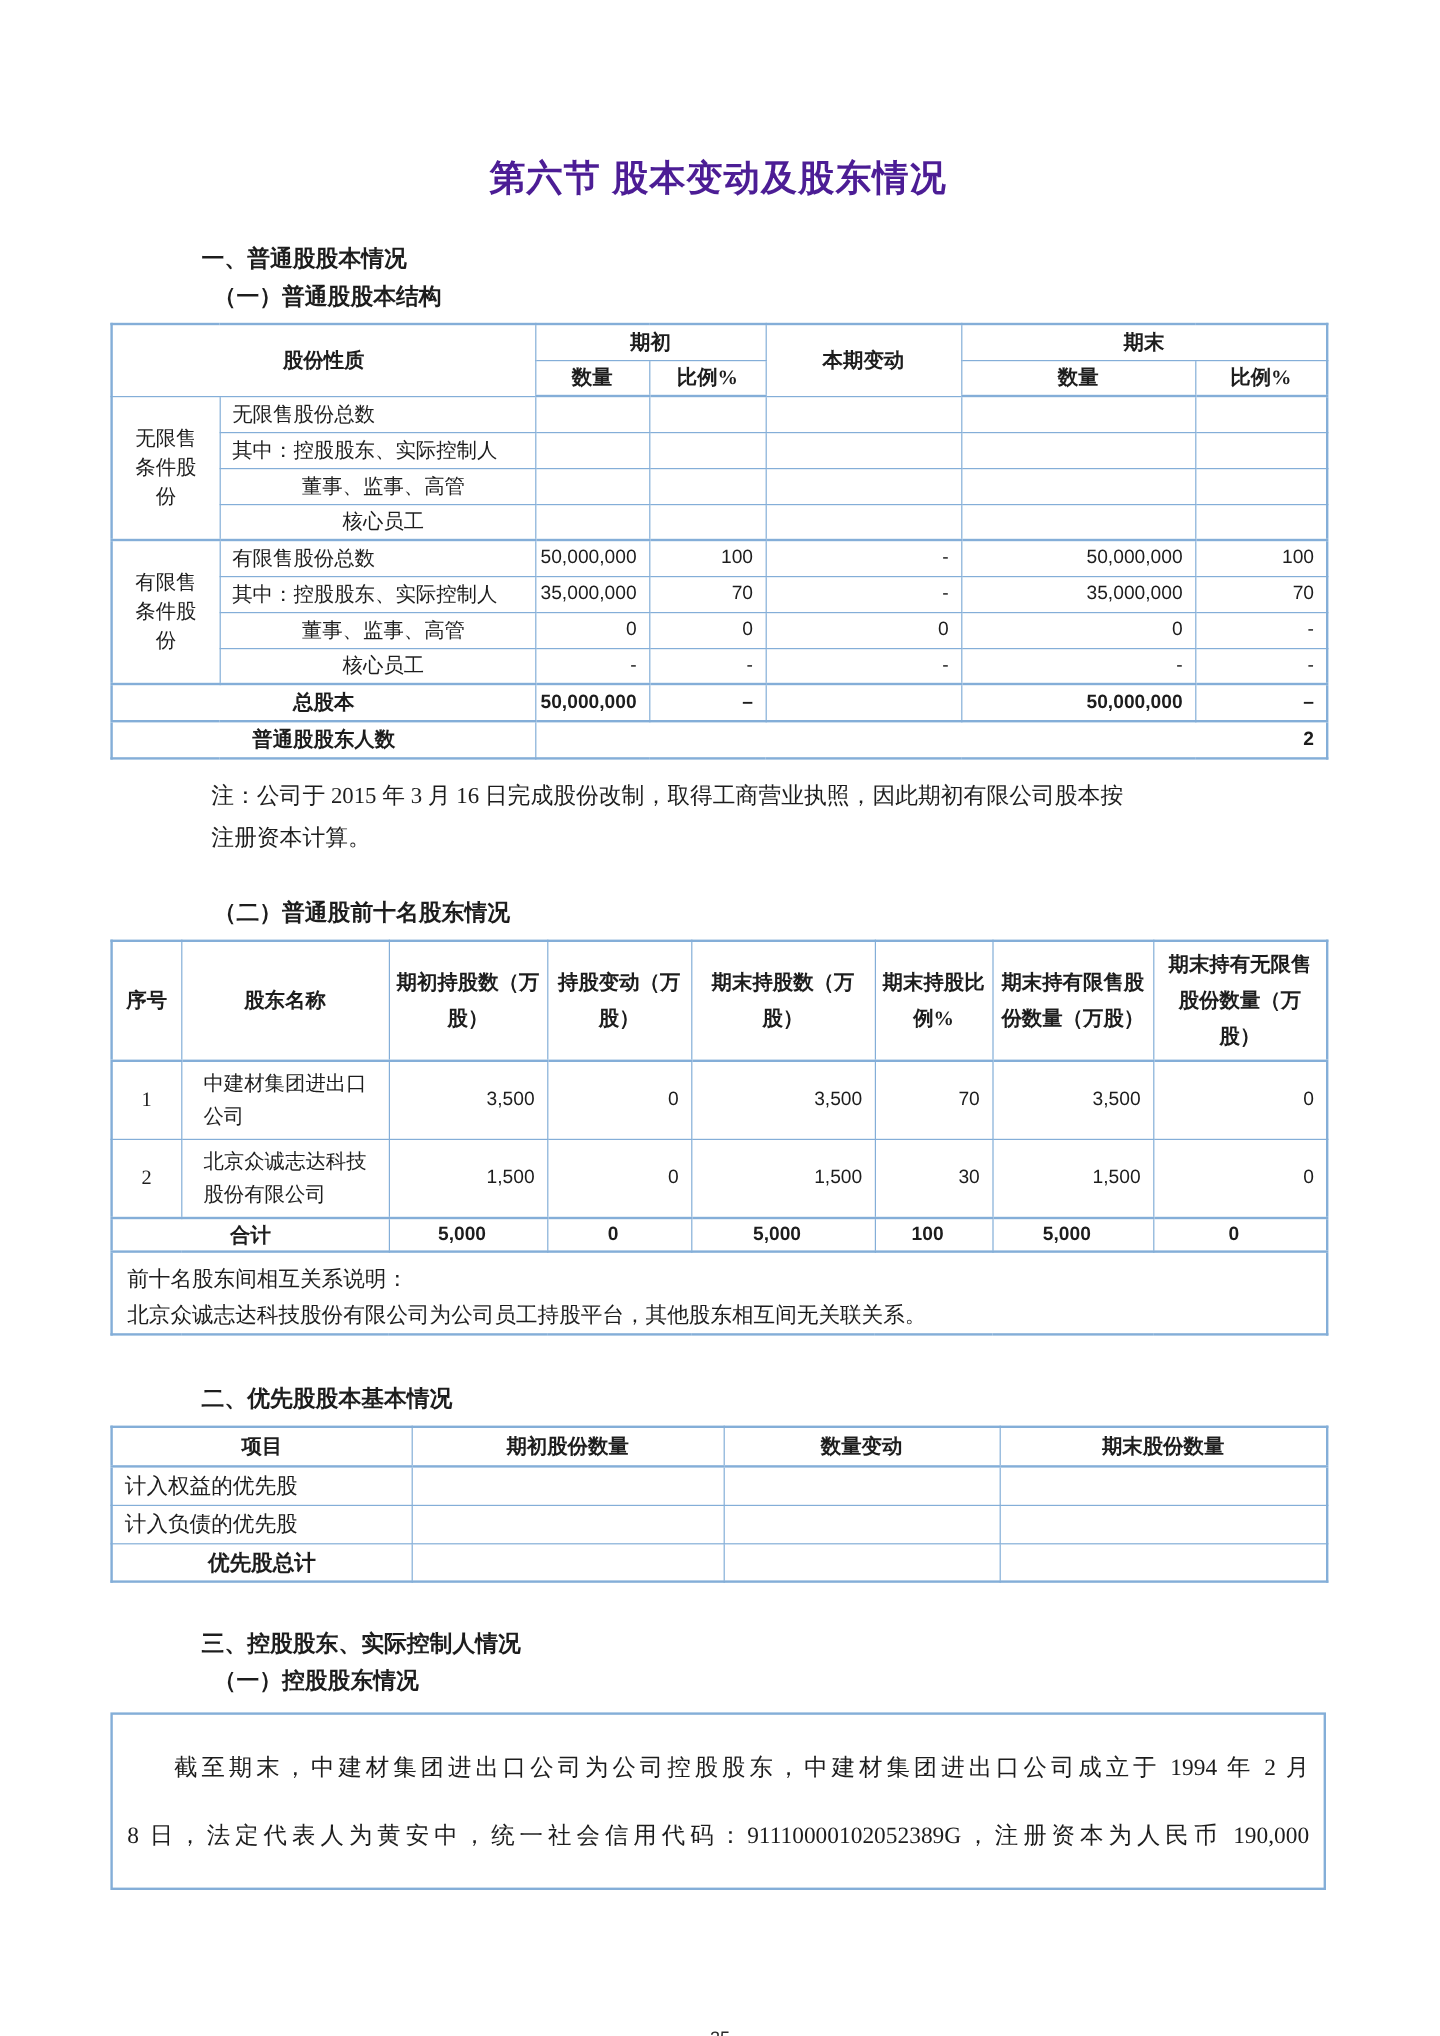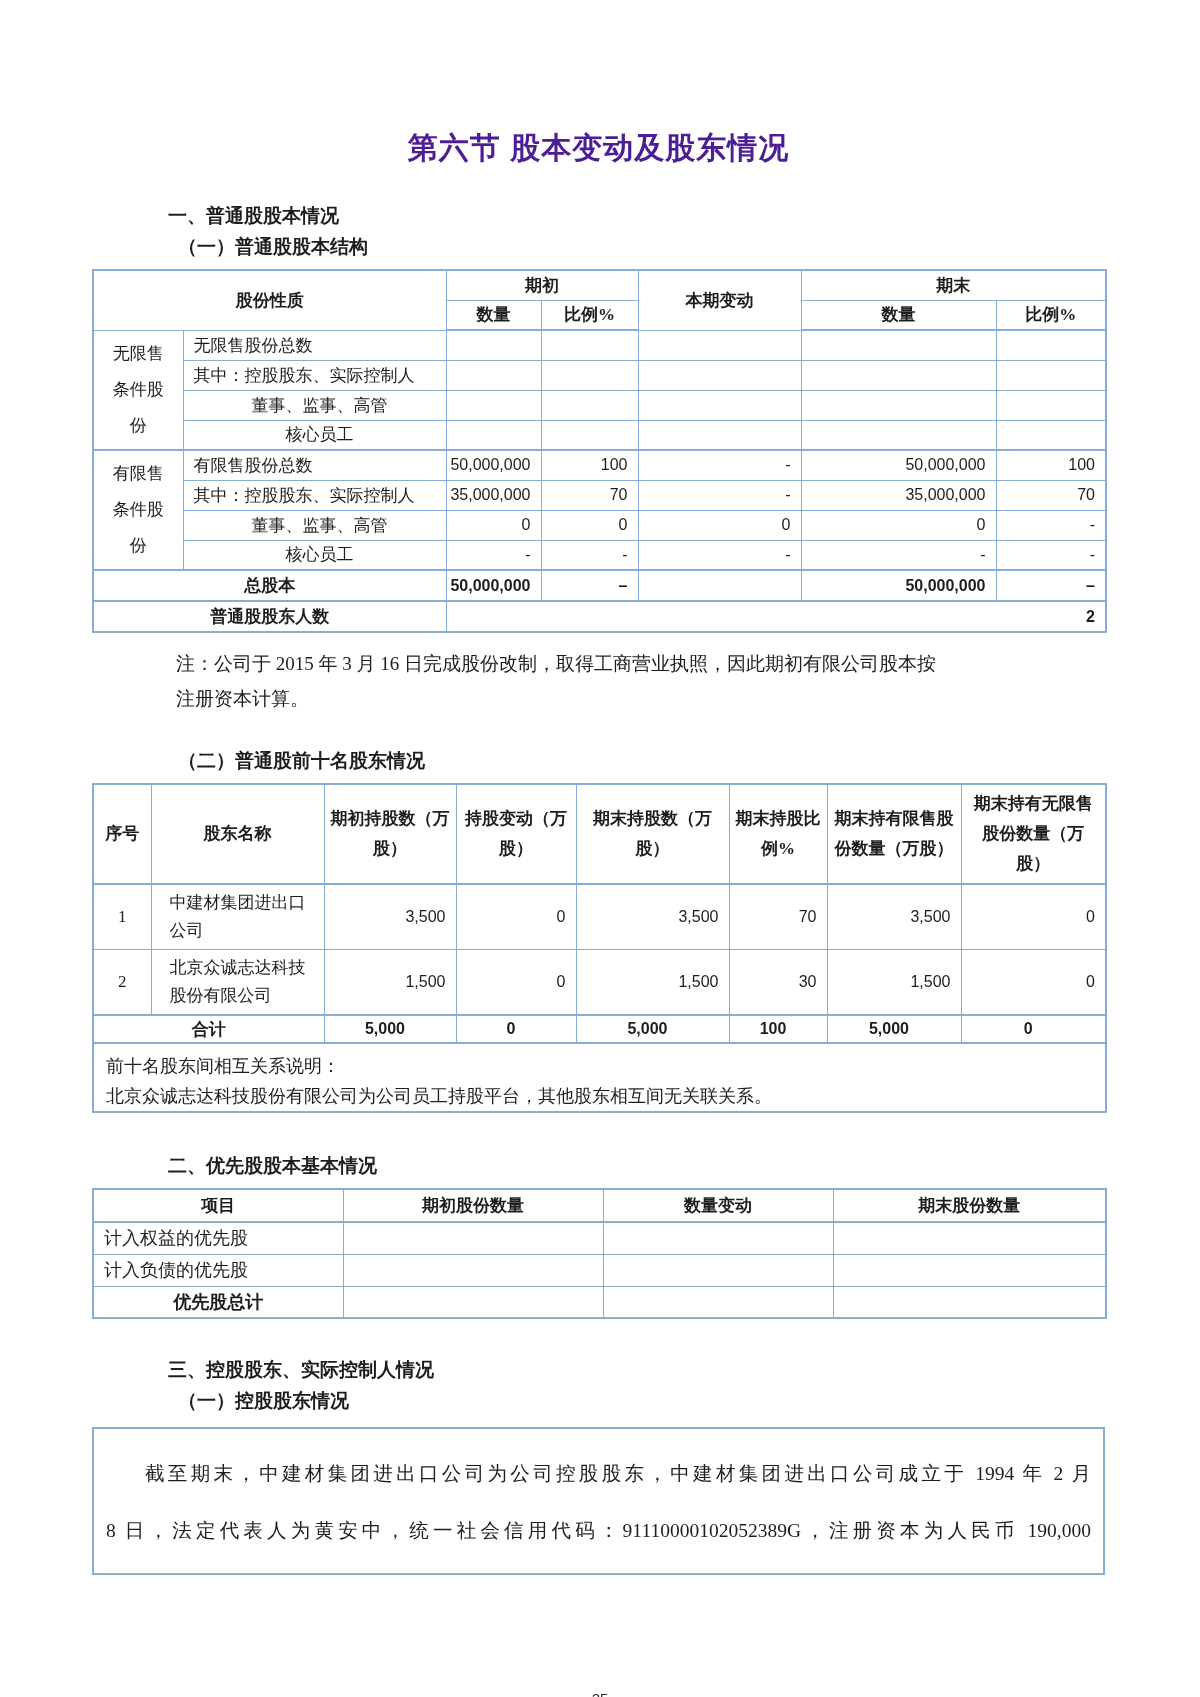--- a/index.html
+++ b/index.html
@@ -42,21 +42,21 @@
   td, th { border: 1px solid #84aed8; font-size: 17px; font-weight: normal; vertical-align: middle; }
   th { font-weight: bold; text-align: center; word-break: break-all; }
   .num { text-align: right; padding-right: 10px; font-family: "Liberation Sans", sans-serif; font-size: 16px; }
   .bold { font-weight: bold; }
 
   
   .t1 { border: 2px solid #84aed8; margin-top: 9px; }
   .t1 th { height: 30px; }
   .t1 td { height: 30px; }
   .t1 .hdr2 th { border-bottom-width: 2px; }
-  .t1 .grp { text-align: center; padding: 0 14px; line-height: 36px; }
+  .t1 .grp { text-align: center; padding: 0 14px; line-height: 24px; }
   .t1 .lbl { text-align: left; padding-left: 10px; margin-left: 37px; }
   .t1 .lbl-c { text-align: center; }
   .t1 .sep td { border-top-width: 2px; }
   .t1 .total td { border-top-width: 2px; height: 31px; }
   .t1 .holders td { border-top-width: 2px; height: 31px; }
   .t1 .total-lbl, .t1 .holders-lbl { text-align: center; font-weight: bold; }
 
   .note { margin-top: 13px; margin-left: 84px; width: 860px; font-size: 19px; line-height: 35px; }
 
   

